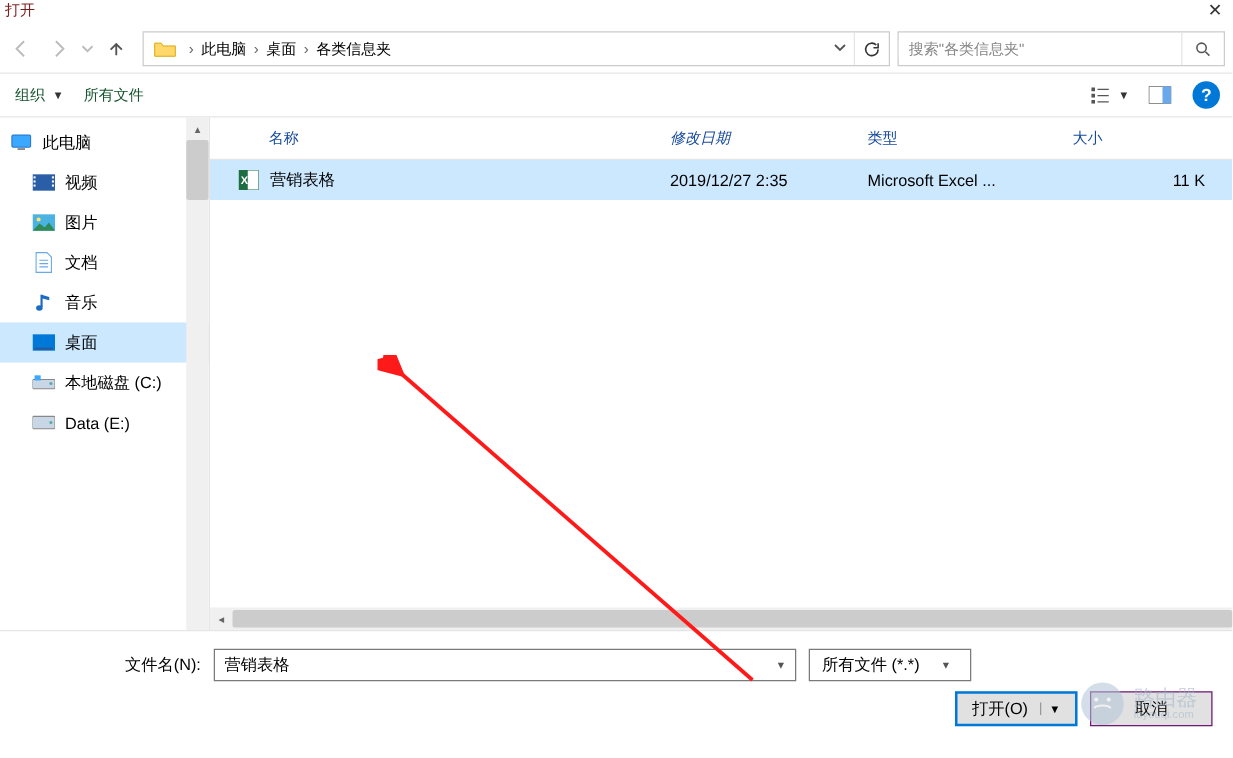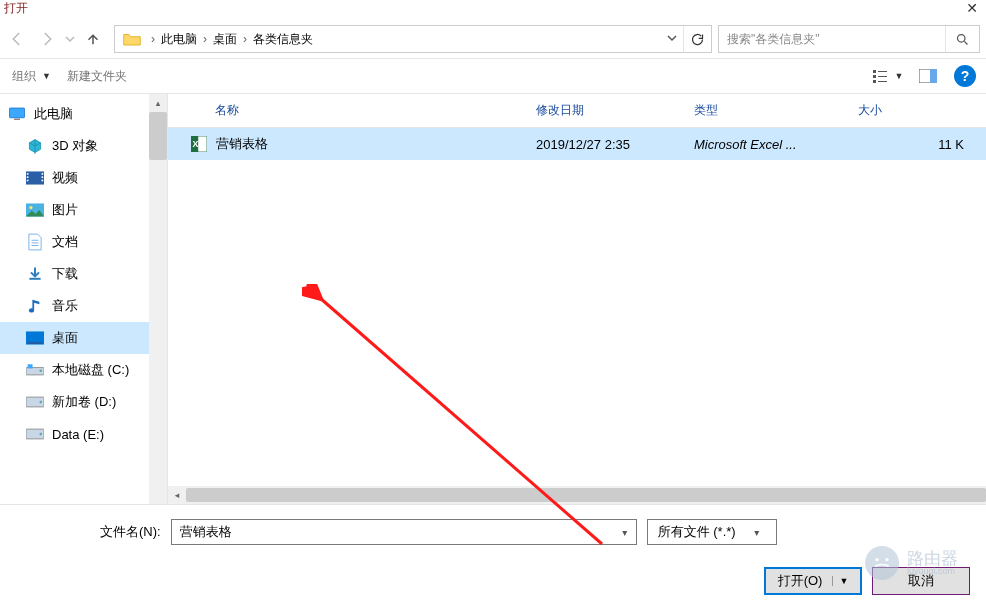--- a/index.html
+++ b/index.html
@@ -20,21 +20,21 @@
     .crumb-sep { color: #666; padding: 0 2px; }
     .addr-dropdown { width: 22px; text-align: center; color: #555; cursor: pointer; border-left: 0; }
     .addr-refresh { width: 28px; text-align: center; color: #333; cursor: pointer; border-left: 1px solid #e5e5e5; height: 100%; display:flex; align-items:center; justify-content:center; }
     .searchbar { width: 262px; border: 1px solid #ccc; height: 28px; display: flex; align-items: center; margin-right: 6px; background: #fff; }
     .search-input { flex: 1; border: none; outline: none; padding: 0 8px; font-size: 12px; color: #555; }
     .search-input::placeholder { color: #888; }
     .search-btn { width: 34px; height: 100%; display: flex; align-items: center; justify-content: center; cursor: pointer; border-left: 1px solid #e5e5e5; }
     
     .toolbar { display: flex; align-items: center; height: 36px; border-top: 1px solid #e5e5e5; border-bottom: 1px solid #e5e5e5; padding: 0 4px; }
     .tool-item { display: flex; align-items: center; padding: 4px 8px; cursor: pointer; }
-    .tool-item .txt { color: #737373; }
+    .tool-item .txt { color: #14532d; }
     .tool-drop { font-size: 9px; color: #333; margin-left: 6px; }
     .tool-spacer { flex: 1; }
     .tool-iconbtn { width: 36px; height: 28px; display: flex; align-items: center; justify-content: center; cursor: pointer; border: 1px solid transparent; margin: 0 2px; }
     .tool-help { width: 22px; height: 22px; border-radius: 50%; background: #0078d7; color: #fff; display: flex; align-items: center; justify-content: center; font-weight: bold; font-size: 14px; cursor: pointer; margin: 0 6px; }
     
     .main { display: flex; height: 410px; position: relative; }
     .sidebar { width: 167px; overflow: hidden; position: relative; }
     .side-scroll { position: absolute; right: 0; top: 0; width: 18px; height: 100%; background: #f0f0f0; }
     .side-thumb-up { position: absolute; top: 0; width: 100%; height: 18px; display:flex; align-items:center; justify-content:center; font-size:9px; color:#666; }
     .side-thumb { position: absolute; top: 18px; width: 100%; height: 48px; background: #ccc; border-radius: 2px; }
@@ -48,43 +48,43 @@
     
     .splitter { width: 1px; background: #e5e5e5; }
     
     .filelist { flex: 1; display: flex; flex-direction: column; position: relative; }
     .filelist-scroll { position: absolute; bottom: 0; left: 0; right: 0; height: 18px; background: #f0f0f0; display: flex; }
     .hscroll-left { width: 18px; display:flex; align-items:center; justify-content:center; font-size:9px; color:#666; }
     .hscroll-thumb { flex: 1; background: #ccc; margin: 2px 0; border-radius: 2px; }
     .columns { display: flex; height: 34px; border-bottom: 1px solid #e5e5e5; }
     .col { display: flex; align-items: center; padding: 0 12px; color: #16499a; cursor: pointer; border-right: 1px solid transparent; }
     .col-name { width: 356px; padding-left: 47px; }
-    .col-date { width: 158px; }
+    .col-date { width: 158px; font-style: italic; }
     .col-type { width: 164px; }
     .col-size { flex: 1; }
     .rows { flex: 1; overflow: hidden; }
     .row { display: flex; align-items: center; height: 32px; cursor: pointer; }
     .row.selected { background: #cce8ff; }
     .cell { padding: 0 12px; font-size: 13px; color: #000; overflow: hidden; white-space: nowrap; text-overflow: ellipsis; }
     .cell-name { width: 356px; display: flex; align-items: center; padding-left: 22px; gap: 8px; }
     .cell-date { width: 158px; }
-    .cell-type { width: 164px; font-style: italic; }
+    .cell-type { width: 164px; }
     .cell-size { flex: 1; text-align: right; padding-right: 22px; }
     .file-icon { width: 18px; height: 18px; display: inline-flex; align-items: center; justify-content: center; }
     
     .bottombar { padding: 8px 12px 0 0; border-top: 1px solid #e5e5e5; }
     .filename-row { display: flex; align-items: center; margin: 6px 0; gap: 10px; padding-left: 100px; }
     .fn-label { font-size: 13px; }
     .fn-combo { flex: 1; border: 1px solid #7a7a7a; height: 26px; display: flex; align-items: center; background: #fff; max-width: 466px; }
     .fn-input { flex: 1; border: none; outline: none; padding: 0 8px; font-size: 13px; }
     .fn-drop { width: 22px; text-align: center; color: #555; cursor: pointer; font-size: 10px; }
     .filetype { border: 1px solid #7a7a7a; height: 26px; display: flex; align-items: center; padding: 0 8px 0 10px; background: #fff; min-width: 130px; cursor: pointer; }
     .ft-label { flex: 1; font-size: 13px; }
     
-    .buttons-row { display: flex; justify-content: flex-end; gap: 10px; margin-top: 22px; padding-right: 4px; }
+    .buttons-row { display: flex; justify-content: flex-end; gap: 10px; margin-top: 8px; padding-right: 4px; }
     .dlg-btn { min-width: 98px; height: 28px; border: 1px solid #701a75; background: #e1e1e1; display: flex; align-items: center; justify-content: center; cursor: pointer; font-size: 13px; padding: 0 6px; }
     .dlg-btn.primary { border: 2px solid #0078d7; }
     .dlg-btn .split { border-left: 1px solid #999; margin-left: 10px; padding-left: 6px; font-size: 9px; }
     
     .annotation-arrow { position: absolute; top: 190px; left: 302px; width: 340px; height: 280px; pointer-events: none; z-index: 100; }
     
     .watermark { position: absolute; right: 28px; bottom: 26px; opacity: 0.55; display: flex; align-items: center; gap: 8px; z-index: 50; }
     .wm-circle { width: 34px; height: 34px; border-radius: 50%; background: #b0c4d8; display: flex; align-items: center; justify-content: center; }
     .wm-text { font-size: 17px; color: #a0b5c8; display: flex; flex-direction: column; line-height: 1; }
     .wm-sub { font-size: 9px; }
@@ -153,21 +153,21 @@
     </div>
   </div>
 </div>
 
 <div class="toolbar">
   <div class="tool-item">
     <span class="txt">组织</span>
     <span class="tool-drop">▼</span>
   </div>
   <div class="tool-item">
-    <span class="txt">新建文件夹</span>
+    <span class="txt">所有文件</span>
   </div>
   <div class="tool-spacer"></div>
   <div class="tool-iconbtn">
     <svg width="18" height="14" viewBox="0 0 18 14">
       <rect x="0" y="1" width="3" height="3" fill="#555"></rect>
         <rect x="5" y="2" width="9" height="1" fill="#555"></rect>
       <rect x="0" y="6" width="3" height="3" fill="#555"></rect>
         <rect x="5" y="7" width="9" height="1" fill="#555"></rect>
       <rect x="0" y="11" width="3" height="3" fill="#555"></rect>
         <rect x="5" y="12" width="9" height="1" fill="#555"></rect>
@@ -191,30 +191,20 @@
             <svg width="18" height="16" viewBox="0 0 24 20">
               <rect x="2" y="2" width="20" height="13" rx="1" fill="#3aa8ff" stroke="#1a6cc4"></rect>
               <rect x="8" y="16" width="8" height="2" fill="#888"></rect>
             </svg>
           </span>
           <span class="tree-label">此电脑</span>
         </div>
         <div class="tree-item">
           <span class="tree-indent"></span>
           <span class="tree-icon">
-            <svg width="16" height="16" viewBox="0 0 20 20">
-              <path d="M10 2l7 4v8l-7 4-7-4V6z" fill="#2fb6d6" stroke="#1590ad"></path>
-              <path d="M10 2v18M3 6l7 4 7-4" stroke="#1590ad" fill="none"></path>
-            </svg>
-          </span>
-          <span class="tree-label">3D 对象</span>
-        </div>
-        <div class="tree-item">
-          <span class="tree-indent"></span>
-          <span class="tree-icon">
             <svg width="18" height="14" viewBox="0 0 22 16">
               <rect width="22" height="16" fill="#2a5fa8"></rect>
               <rect x="1" y="2" width="2" height="2" fill="#fff"></rect>
               <rect x="1" y="6" width="2" height="2" fill="#fff"></rect>
               <rect x="1" y="10" width="2" height="2" fill="#fff"></rect>
               <rect x="19" y="2" width="2" height="2" fill="#fff"></rect>
               <rect x="19" y="6" width="2" height="2" fill="#fff"></rect>
               <rect x="19" y="10" width="2" height="2" fill="#fff"></rect>
             </svg>
           </span>
@@ -237,30 +227,20 @@
             <svg width="14" height="18" viewBox="0 0 16 20">
               <path d="M1 1h10l4 4v14H1z" fill="#fff" stroke="#6aa9e9"></path>
               <path d="M4 8h8M4 11h8M4 14h8" stroke="#6aa9e9"></path>
             </svg>
           </span>
           <span class="tree-label">文档</span>
         </div>
         <div class="tree-item">
           <span class="tree-indent"></span>
           <span class="tree-icon">
-            <svg width="16" height="16" viewBox="0 0 20 20">
-              <path d="M10 2v10m-5-4l5 5 5-5" stroke="#2e7fbf" stroke-width="2.5" fill="none"></path>
-              <path d="M3 16h14" stroke="#2e7fbf" stroke-width="2.5"></path>
-            </svg>
-          </span>
-          <span class="tree-label">下载</span>
-        </div>
-        <div class="tree-item">
-          <span class="tree-indent"></span>
-          <span class="tree-icon">
             <svg width="14" height="16" viewBox="0 0 16 18">
               <path d="M6 2v11" stroke="#1a6cc4" stroke-width="2"></path>
               <ellipse cx="4" cy="14" rx="3" ry="2.5" fill="#1a6cc4"></ellipse>
               <path d="M6 2l7 2v3l-7-2" fill="#1a6cc4"></path>
             </svg>
           </span>
           <span class="tree-label">音乐</span>
         </div>
         <div class="tree-item selected">
           <span class="tree-indent"></span>
@@ -275,30 +255,20 @@
         <div class="tree-item">
           <span class="tree-indent"></span>
           <span class="tree-icon">
             <svg width="18" height="14" viewBox="0 0 22 14">
               <rect y="4" width="22" height="9" rx="1" fill="#c8d6e5" stroke="#888"></rect>
               <rect x="2" y="0" width="6" height="5" fill="#3aa8ff"></rect>
               <circle cx="18" cy="8" r="1.5" fill="#5aa"></circle>
             </svg>
           </span>
           <span class="tree-label">本地磁盘 (C:)</span>
-        </div>
-        <div class="tree-item">
-          <span class="tree-indent"></span>
-          <span class="tree-icon">
-            <svg width="18" height="12" viewBox="0 0 22 12">
-              <rect width="22" height="12" rx="1" fill="#c8d6e5" stroke="#888"></rect>
-              <circle cx="18" cy="6" r="1.5" fill="#5aa"></circle>
-            </svg>
-          </span>
-          <span class="tree-label">新加卷 (D:)</span>
         </div>
         <div class="tree-item">
           <span class="tree-indent"></span>
           <span class="tree-icon">
             <svg width="18" height="12" viewBox="0 0 22 12">
               <rect width="22" height="12" rx="1" fill="#c8d6e5" stroke="#888"></rect>
               <circle cx="18" cy="6" r="1.5" fill="#5aa"></circle>
             </svg>
           </span>
           <span class="tree-label">Data (E:)</span>

